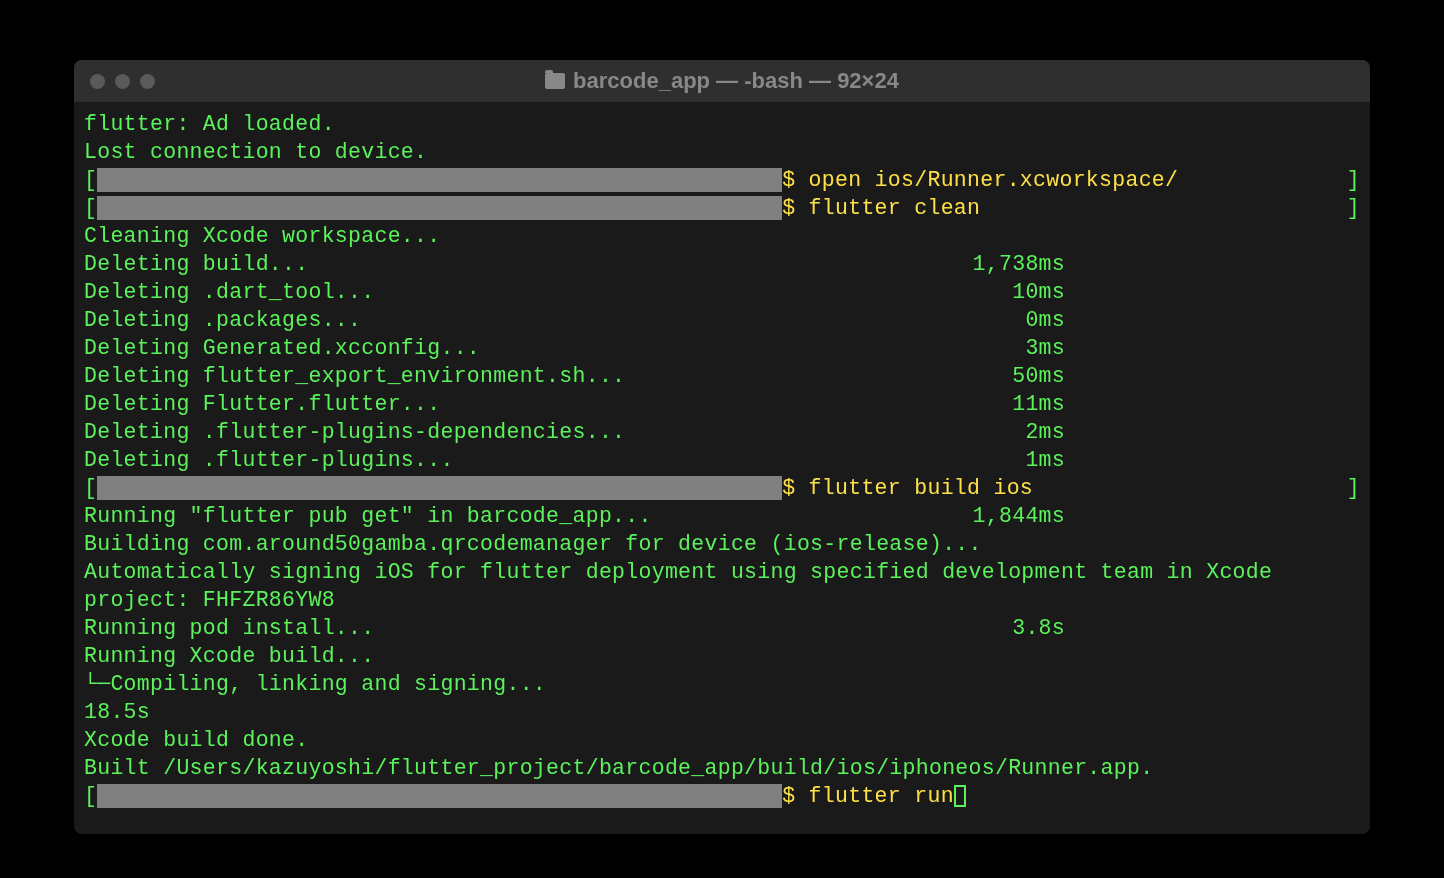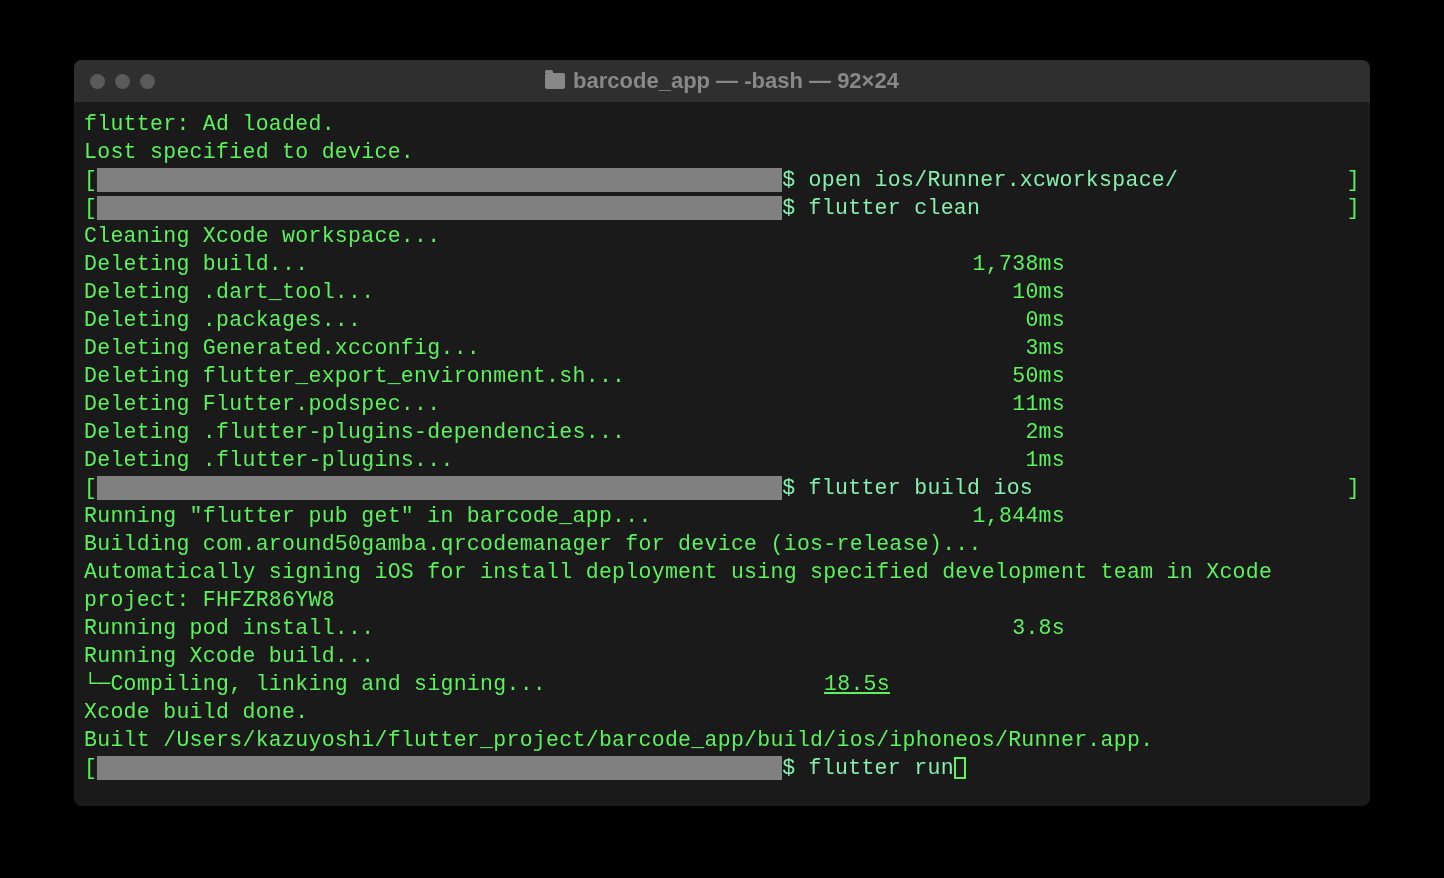--- a/index.html
+++ b/index.html
@@ -96,21 +96,21 @@
       height: 24px;
       vertical-align: middle;
     }
     .redacted-block {
       width: 685px;
     }
     .bracket {
       color: #5cf25c;
     }
     .prompt-text {
-      color: #86efac;
+      color: #fde047;
     }
     .right-bracket {
       color: #5cf25c;
       margin-left: auto;
     }
     .status-line {
       display: flex;
     }
     .status-label {
       flex: 0 0 auto;
@@ -118,27 +118,27 @@
     .status-pad {
       flex: 1;
     }
     .status-time {
       flex: 0 0 auto;
       text-align: right;
       padding-right: 295px;
     }
     .indent-line {
       display: flex;
+      flex-direction: column;
     }
     .indent-pad {
       flex: 1;
     }
     .indent-time {
       padding-right: 470px;
-      text-decoration: underline;
     }
     .cursor {
       display: inline-block;
       width: 12px;
       height: 22px;
       border: 2px solid #5cf25c;
       vertical-align: middle;
       margin-left: 0px;
     }
   </style>
@@ -153,21 +153,21 @@
       <div class="light"></div>
     </div>
     <div class="title-content">
       <span class="folder-icon"></span>
       <span>barcode_app — -bash — 92×24</span>
     </div>
   </div>
 
   <div class="terminal-body">
     <div class="line">flutter: Ad loaded.</div>
-    <div class="line">Lost specified to device.</div>
+    <div class="line">Lost connection to device.</div>
 
     <div class="prompt-line">
       <span class="bracket">[</span>
       <span class="redacted redacted-block"></span>
       <span class="prompt-text">$ open ios/Runner.xcworkspace/</span>
       <span class="right-bracket">]</span>
     </div>
 
     <div class="prompt-line">
       <span class="bracket">[</span>
@@ -199,21 +199,21 @@
       <span class="status-label">Deleting Generated.xcconfig...</span>
       <span class="status-pad"></span>
       <span class="status-time">3ms</span>
     </div>
     <div class="status-line">
       <span class="status-label">Deleting flutter_export_environment.sh...</span>
       <span class="status-pad"></span>
       <span class="status-time">50ms</span>
     </div>
     <div class="status-line">
-      <span class="status-label">Deleting Flutter.podspec...</span>
+      <span class="status-label">Deleting Flutter.flutter...</span>
       <span class="status-pad"></span>
       <span class="status-time">11ms</span>
     </div>
     <div class="status-line">
       <span class="status-label">Deleting .flutter-plugins-dependencies...</span>
       <span class="status-pad"></span>
       <span class="status-time">2ms</span>
     </div>
     <div class="status-line">
       <span class="status-label">Deleting .flutter-plugins...</span>
@@ -227,21 +227,21 @@
       <span class="prompt-text">$ flutter build ios</span>
       <span class="right-bracket">]</span>
     </div>
 
     <div class="status-line">
       <span class="status-label">Running "flutter pub get" in barcode_app...</span>
       <span class="status-pad"></span>
       <span class="status-time">1,844ms</span>
     </div>
     <div class="line">Building com.around50gamba.qrcodemanager for device (ios-release)...</div>
-    <div class="line">Automatically signing iOS for install deployment using specified development team in Xcode</div>
+    <div class="line">Automatically signing iOS for flutter deployment using specified development team in Xcode</div>
     <div class="line">project: FHFZR86YW8</div>
     <div class="status-line">
       <span class="status-label">Running pod install...</span>
       <span class="status-pad"></span>
       <span class="status-time">3.8s</span>
     </div>
     <div class="line">Running Xcode build...</div>
     <div class="indent-line">
       <span class="status-label"> └─Compiling, linking and signing...</span>
       <span class="indent-pad"></span>

